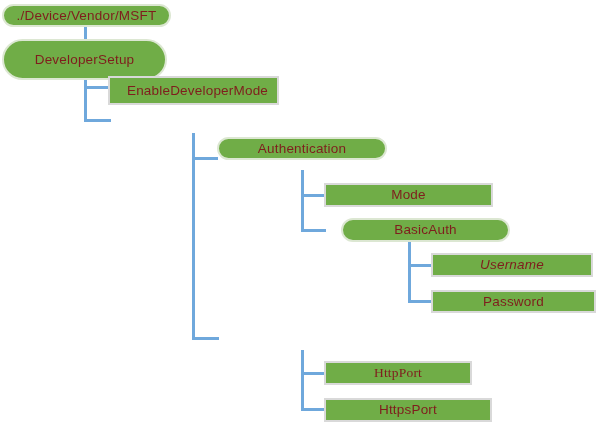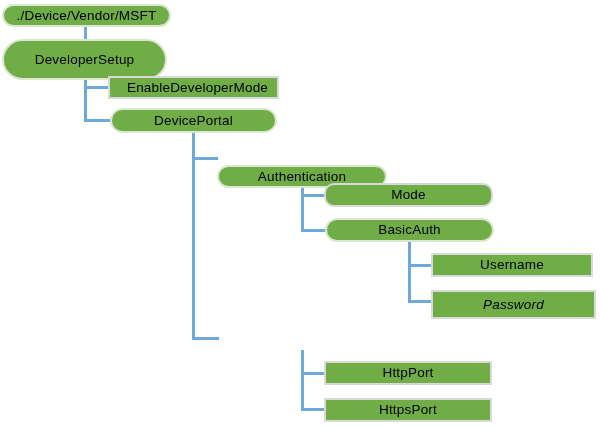--- a/index.html
+++ b/index.html
@@ -9,21 +9,21 @@
     width: 601px;
     height: 428px;
     background: #ffffff;
     overflow: hidden;
     font-family: "Liberation Sans", "DejaVu Sans", sans-serif;
   }
   .node {
     position: absolute;
     box-sizing: border-box;
     background: #70AD47;
-    color: #000000;
+    color: #7f1d1d;
     border: 2px solid #D9D9D9;
     display: flex;
     align-items: center;
     justify-content: center;
     font-size: 13.5px;
     letter-spacing: 0.2px;
     white-space: nowrap;
     text-align: right;
     line-height: 1;
   }
@@ -32,29 +32,29 @@
   .line {
     position: absolute;
     background: #6FA8DC;
   }
   .vline { width: 2.5px; }
   .hline { height: 2.5px; }
 
   
   #n-root        { left: 2px;   top: 4px;   width: 169px; height: 23px; }
   #n-devsetup    { left: 2px;   top: 39px;  width: 165px; height: 41px; }
-  #n-enabledev   { left: 108px; top: 76px;  width: 171px; height: 23px; padding-left: 8px; }
+  #n-enabledev   { left: 108px; top: 76px;  width: 171px; height: 29px; padding-left: 8px; }
   #n-deviceportal{ left: 110px; top: 108px; width: 167px; height: 25px; }
-  #n-auth        { left: 217px; top: 165px; width: 170px; height: 23px; }
-  #n-mode        { left: 324px; top: 183px; width: 169px; height: 24px; border-radius: 10px; }
-  #n-basicauth   { left: 325px; top: 218px; width: 169px; height: 24px; }
-  #n-username    { left: 431px; top: 253px; width: 162px; height: 24px; }
-  #n-password    { left: 431px; top: 290px; width: 165px; height: 29px; font-style: italic; }
+  #n-auth        { left: 217px; top: 137px; width: 170px; height: 23px; }
+  #n-mode        { left: 324px; top: 183px; width: 169px; height: 24px; }
+  #n-basicauth   { left: 341px; top: 218px; width: 169px; height: 24px; }
+  #n-username    { left: 431px; top: 253px; width: 162px; height: 24px; font-style: italic; }
+  #n-password    { left: 431px; top: 290px; width: 165px; height: 23px; }
   #n-connection  { left: 218px; top: 328px; width: 169px; height: 22px; }
-  #n-httpport    { left: 324px; top: 361px; width: 168px; height: 24px; }
+  #n-httpport    { left: 324px; top: 361px; width: 148px; height: 24px; font-family: Liberation Serif, serif; }
   #n-httpsport   { left: 324px; top: 398px; width: 168px; height: 24px; }
 
   
   #l-root-v      { left: 84px;  top: 27px;  height: 13px; }
   #l-devsetup-v  { left: 84px;  top: 63px;  height: 59px; }
   #l-enabledev-h { left: 84px;  top: 86px;  width: 25px;  }
   #l-deviceportal-h { left: 84px; top: 119px; width: 27px; }
   #l-deviceportal-v { left: 192px; top: 133px; height: 206px; }
   #l-auth-h      { left: 192px; top: 157px; width: 26px;  }
   #l-connection-h{ left: 192px; top: 337px; width: 27px;  }
@@ -86,21 +86,20 @@
   <div class="line hline" id="l-username-h"></div>
   <div class="line hline" id="l-password-h"></div>
   <div class="line hline" id="l-connection-h"></div>
   <div class="line vline" id="l-connection-v"></div>
   <div class="line hline" id="l-httpport-h"></div>
   <div class="line hline" id="l-httpsport-h"></div>
 
   <div class="node pill" id="n-root">./Device/Vendor/MSFT</div>
   <div class="node pill" id="n-devsetup">DeveloperSetup</div>
   <div class="node rect" id="n-enabledev">EnableDeveloperMode</div>
-  <div class="node pill" id="n-deviceportal">DevicePortal</div>
   <div class="node pill" id="n-auth">Authentication</div>
   <div class="node rect" id="n-mode">Mode</div>
   <div class="node pill" id="n-basicauth">BasicAuth</div>
   <div class="node rect" id="n-username">Username</div>
   <div class="node rect" id="n-password">Password</div>
   <div class="node rect" id="n-httpport">HttpPort</div>
   <div class="node rect" id="n-httpsport">HttpsPort</div>
 
 </div>
 

